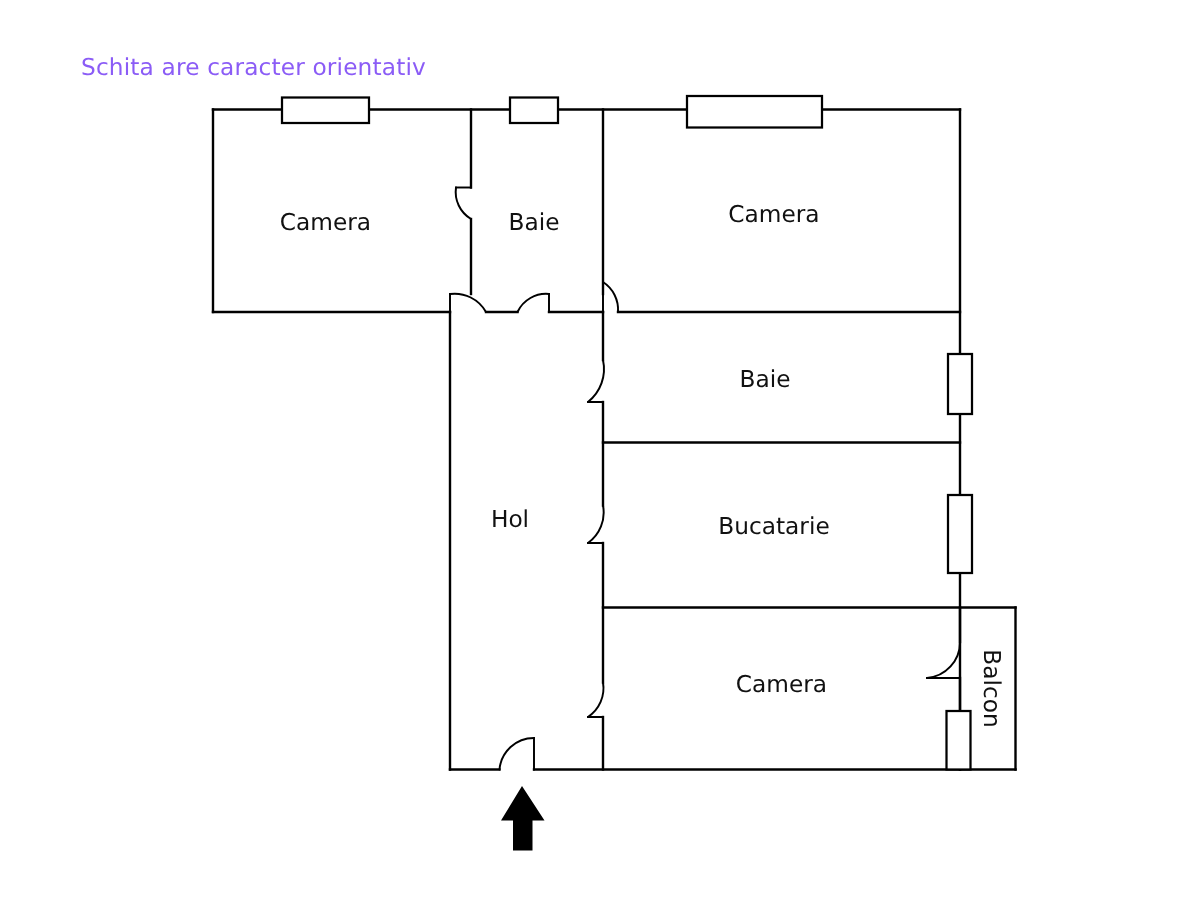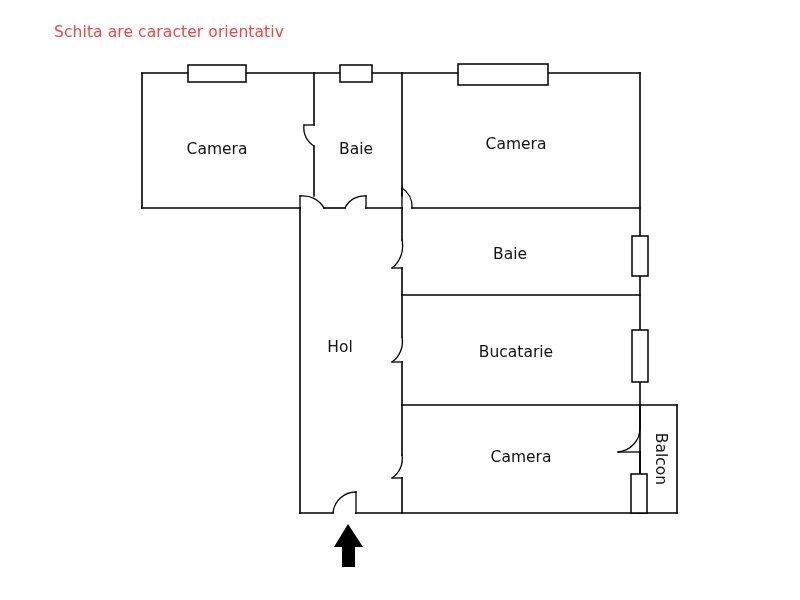--- a/index.html
+++ b/index.html
@@ -11,24 +11,24 @@
     width: 800px;
     height: 600px;
     font-family: "DejaVu Sans", "Liberation Sans", sans-serif;
     color: #000000;
     overflow: hidden;
     position: relative;
   }
   #plan-title {
     position: absolute;
     left: 54px;
-    top: 23px;
+    top: 36px;
     font-size: 15.5px;
     font-family: "DejaVu Sans", "Liberation Sans", sans-serif;
-    color: #ef4444;
+    color: #8b5cf6;
     letter-spacing: 0.1px;
     white-space: nowrap;
   }
   #floorplan-svg {
     position: absolute;
     left: 0;
     top: 0;
     width: 800px;
     height: 600px;
   }

